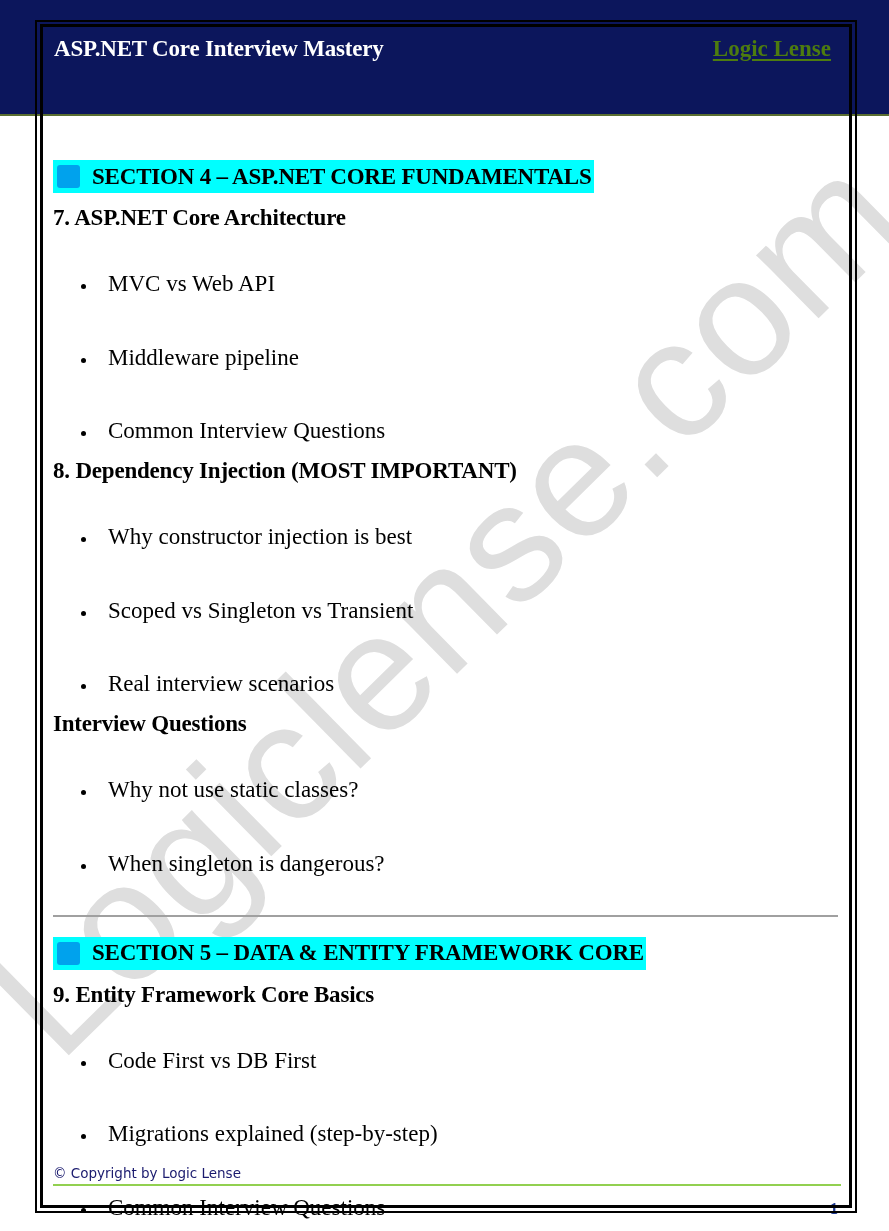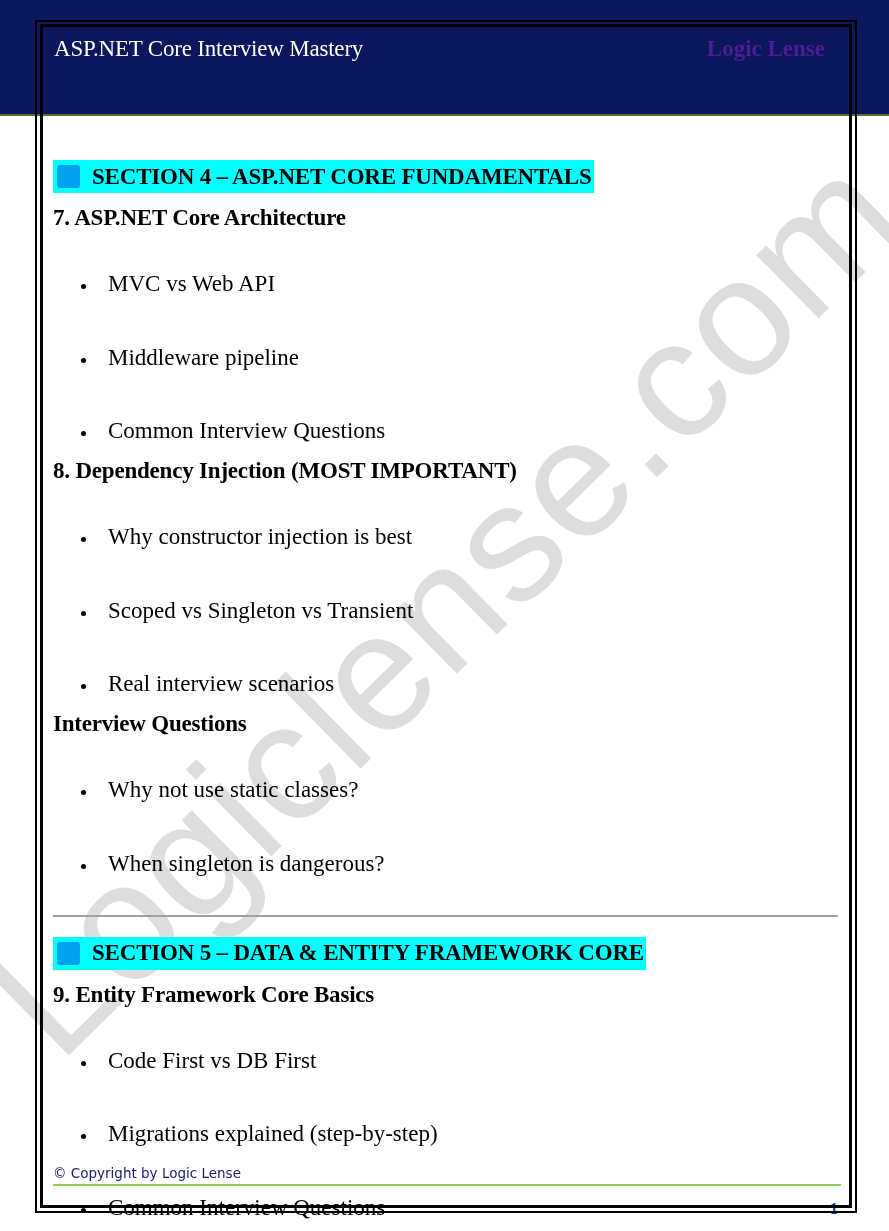--- a/index.html
+++ b/index.html
@@ -19,27 +19,27 @@
       pointer-events: none; z-index: 5;
     }
     .page-border-inner {
       position: absolute; left: 40px; top: 24px; width: 812px; height: 1184px;
       border: 3px solid #000;
       pointer-events: none; z-index: 5;
     }
 
     .header-title {
       position: absolute; left: 54px; top: 36px;
-      font-family: "Liberation Serif", serif; font-weight: normal; font-size: 23px;
+      font-family: "Liberation Serif", serif; font-weight: bold; font-size: 23px;
       color: #ffffff; z-index: 6; letter-spacing: -0.2px;
     }
     .header-brand {
-      position: absolute; right: 64px; top: 36px;
+      position: absolute; right: 58px; top: 36px;
       font-family: "Liberation Serif", serif; font-weight: bold; font-size: 23px;
-      color: #4c1d95; text-decoration-thickness: 2px;
+      color: #4d7c0f; text-decoration: underline; text-decoration-thickness: 2px;
       text-underline-offset: 3px; z-index: 6; cursor: pointer;
     }
 
     .watermark {
       position: absolute; left: 445px; top: 605px;
       transform: translate(-50%, -50%) rotate(-44.5deg);
       font-family: "Liberation Sans", "DejaVu Sans", sans-serif;
       font-size: 168px; color: #dedede; white-space: nowrap;
       letter-spacing: 2px; z-index: 1; user-select: none;
     }

